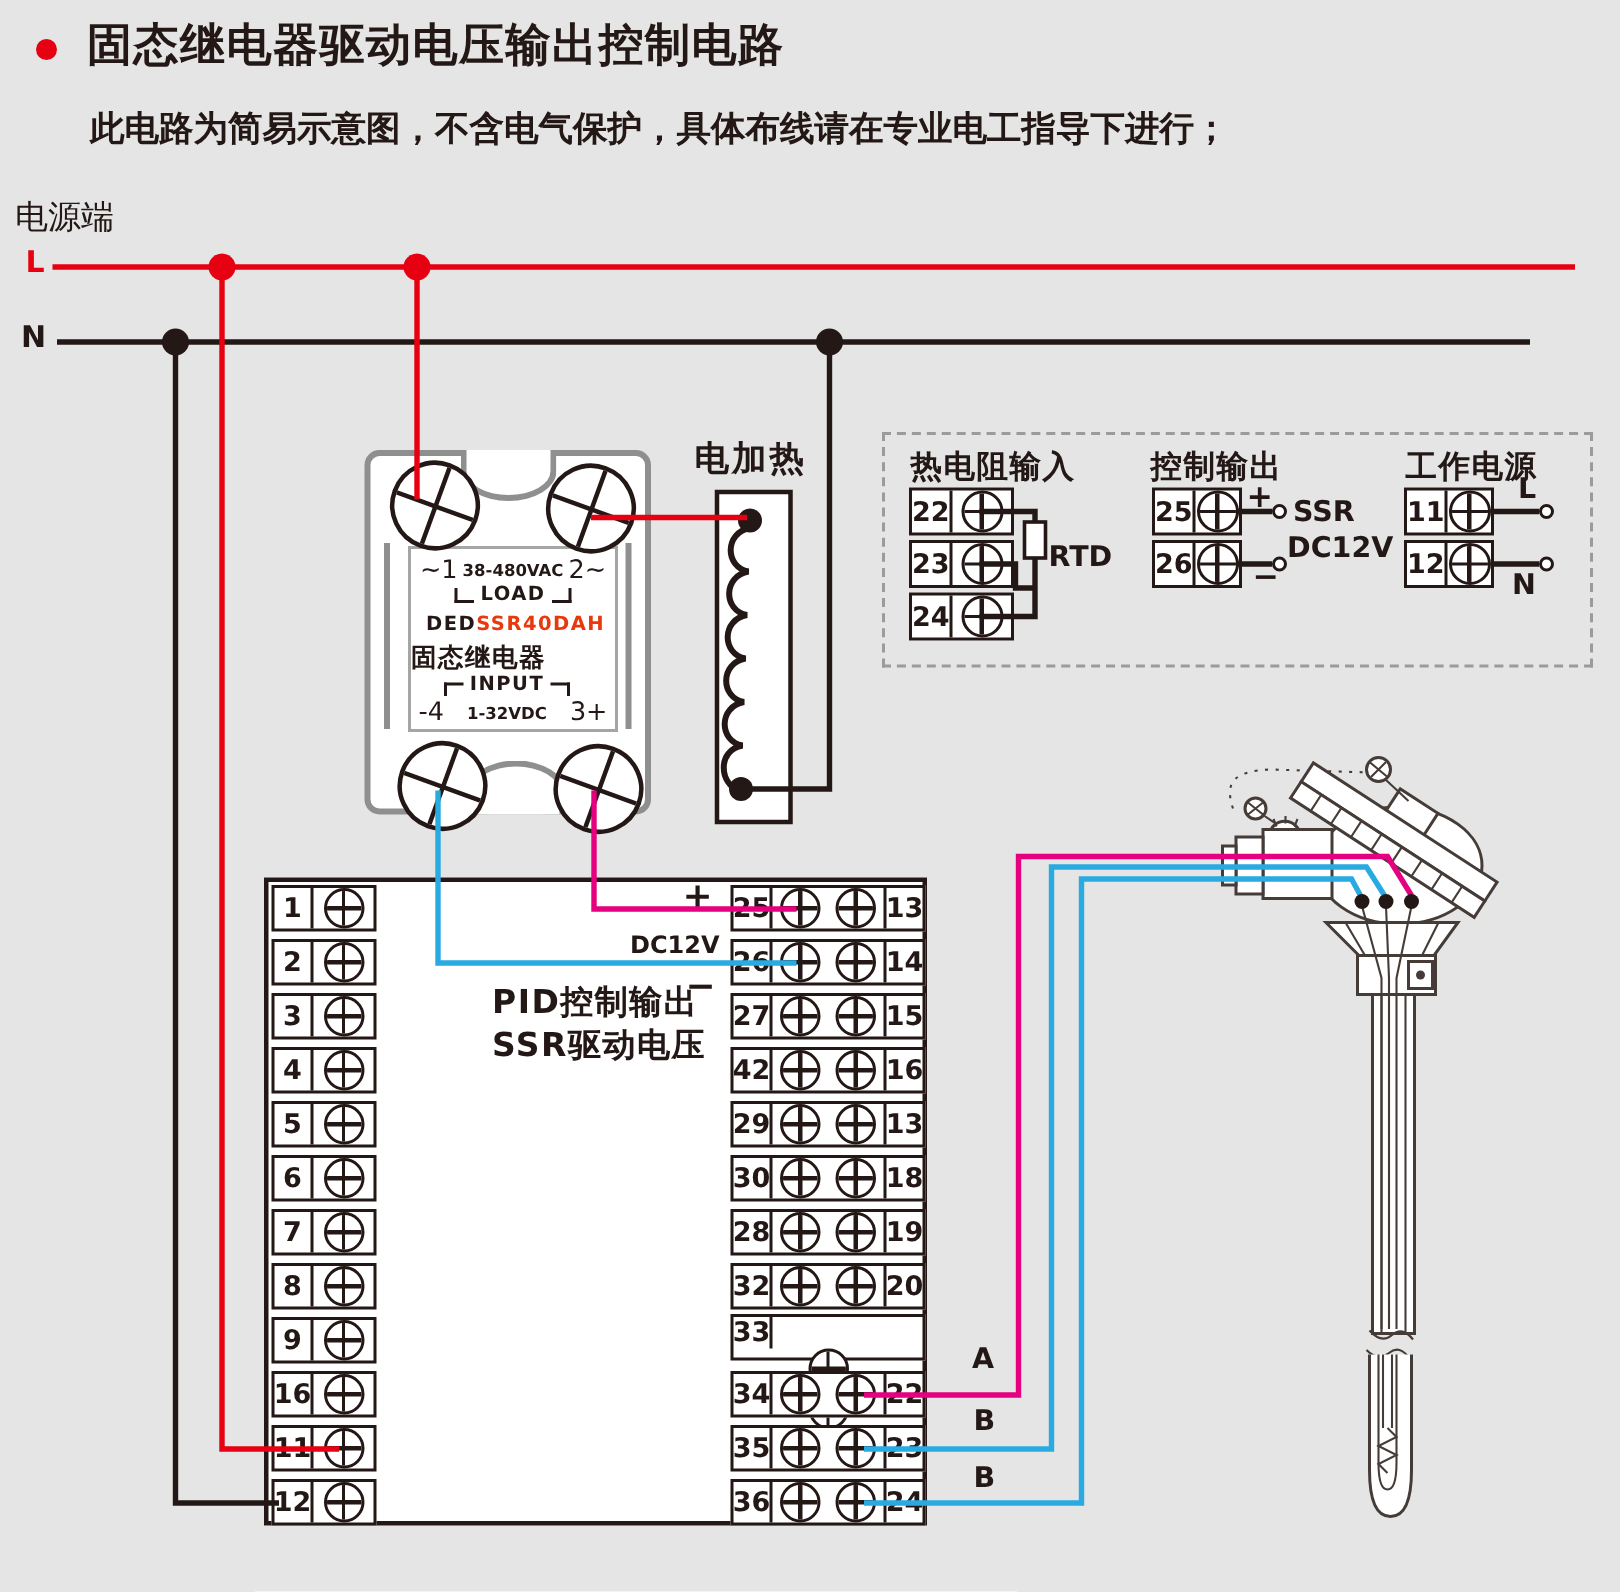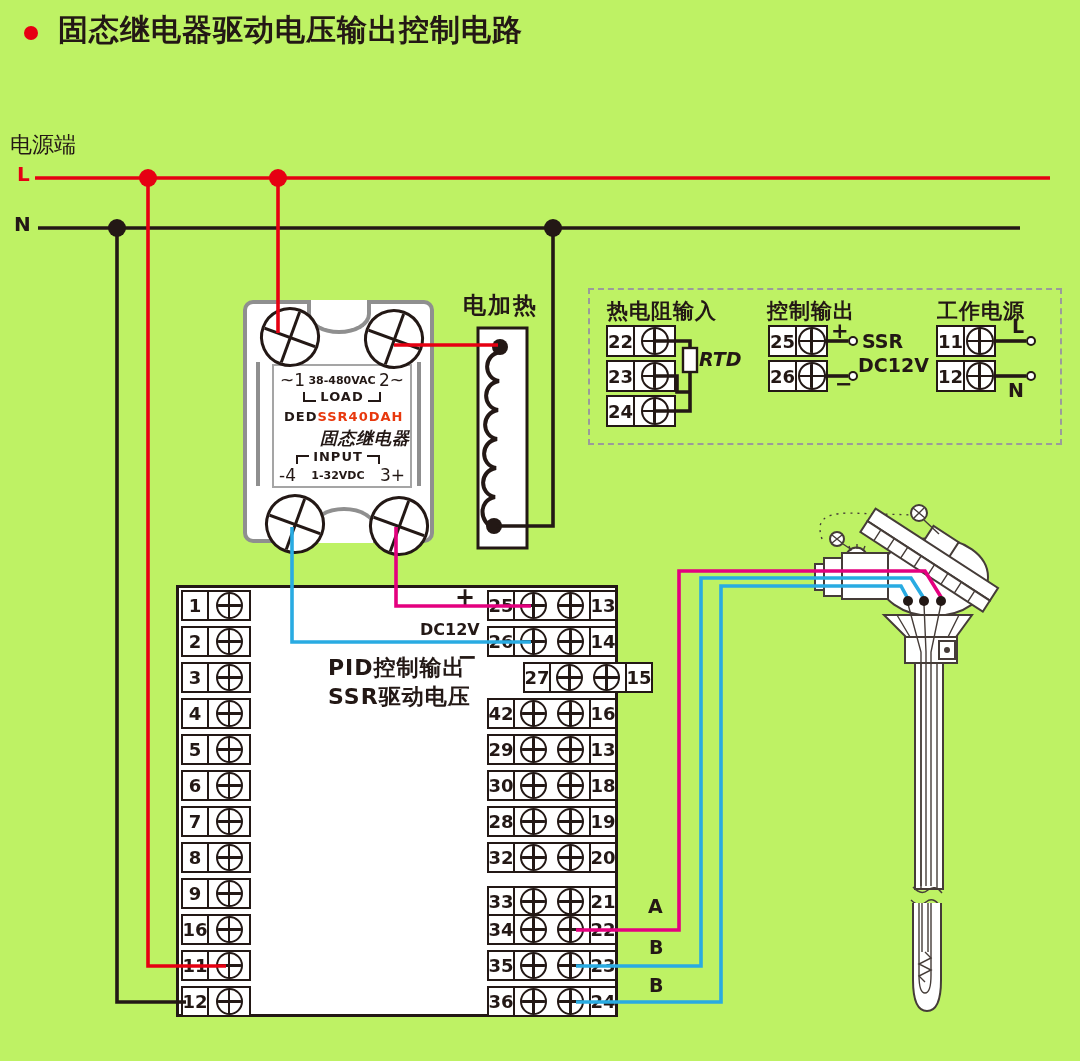--- a/index.html
+++ b/index.html
@@ -1,20 +1,20 @@
 <!DOCTYPE html>
 <html style="--red: #e60012; --magenta: #e4007f; --blue: #29abe2; --line: #231815; --gray: #8f8f8f; --modelred: #e8380d;"><head>
 <meta charset="utf-8">
 <style>
   :root{
     --red:#e60012; --magenta:#e4007f; --blue:#29abe2;
     --line:#231815; --gray:#8f8f8f; --modelred:#e8380d;
   }
   html,body{margin:0;padding:0;background:#fff;}
-  #diagram{position:relative;width:1080px;height:1061px;background:#bef264;overflow:hidden;
+  #diagram{position:relative;width:1080px;height:1061px;background:#e5e5e5;overflow:hidden;
     font-family:"DejaVu Sans","Liberation Sans",sans-serif;color:var(--line);}
   .abs{position:absolute;}
   
   .bullet{width:14px;height:14px;border-radius:50%;background:var(--red);}
   .title{font-size:30px;font-weight:bold;letter-spacing:1px;}
   .subtitle{font-size:23px;font-weight:bold;}
   
   .srclab{font-size:22px;}
   .llab{font-size:20px;font-weight:bold;color:var(--red);}
   .nlab{font-size:20px;font-weight:bold;}
@@ -82,20 +82,21 @@
   .artthin{stroke:#453c38;stroke-width:1.4px;fill:none;}
   .dk{stroke:var(--line);fill:#fff;}
 </style>
 </head>
 <body>
 
 <div id="diagram">
 
   <div class="abs bullet" style="left:24px;top:26px;"></div>
   <div class="abs title" style="left:58px;top:10px;">固态继电器驱动电压输出控制电路</div>
+  <div class="abs subtitle" style="left:60px;top:70px;">此电路为简易示意图，不含电气保护，具体布线请在专业电工指导下进行；</div>
 
   <div class="abs srclab" style="left:10px;top:130px;">电源端</div>
   <div class="abs llab" style="left:17px;top:162px;">L</div>
   <div class="abs nlab" style="left:14px;top:212px;">N</div>
 
   <div id="ssr" class="abs">
     <div class="notch-top"></div>
     <div class="notch-bot"></div>
     <div class="rail" style="left:9px;"></div>
     <div class="rail" style="right:9px;"></div>
@@ -107,21 +108,21 @@
       </div>
       <div class="srow" style="top:23px;padding:0 14px;justify-content:center;gap:4px;">
         <span class="bk dl"></span>
         <span class="midword">LOAD</span>
         <span class="bk dr"></span>
       </div>
       <div class="srow" style="top:43px;padding:0 10px;">
         <span class="midword">DED</span>
         <span class="midword" style="color:var(--modelred);">SSR40DAH</span>
       </div>
-      <div class="srow" style="top:61px;justify-content:flex-end;font-size:17px;font-weight:bold;letter-spacing:1px;font-style:italic;">
+      <div class="srow" style="top:61px;justify-content:flex-start;font-size:17px;font-weight:bold;letter-spacing:1px;">
         <span>固态继电器</span>
       </div>
       <div class="srow" style="top:83px;padding:0 22px 0 14px;justify-content:center;gap:4px;">
         <span class="bk ul"></span>
         <span class="midword">INPUT</span>
         <span class="bk ur"></span>
       </div>
       <div class="srow" style="top:99px;padding:0 5px;">
         <span class="big">-4</span>
         <span class="small">1-32VDC</span>
@@ -135,21 +136,21 @@
   <div class="abs bigscrew" style="left:265px;top:494px;"></div>
   <div class="abs bigscrew" style="left:369px;top:496px;"></div>
 
   <div class="abs heaterlab" style="left:463px;top:290px;">电加热</div>
 
   <div id="dashedbox" class="abs"></div>
   <div class="abs ptitle" style="left:607px;top:297px;">热电阻输入</div>
   <div class="abs ptitle" style="left:767px;top:297px;">控制输出</div>
   <div class="abs ptitle" style="left:937px;top:297px;">工作电源</div>
   <div id="panelrows"></div>
-  <div class="abs smallcap" style="left:699px;top:348px;font-style:italic;">RTD</div>
+  <div class="abs smallcap" style="left:699px;top:360px;">RTD</div>
   <div class="abs sign" style="left:831px;top:319px;">+</div>
   <div class="abs sign" style="left:835px;top:372px;">−</div>
   <div class="abs ring" style="left:848px;top:336px;"></div>
   <div class="abs ring" style="left:848px;top:371px;"></div>
   <div class="abs smallcap" style="left:862px;top:330px;">SSR</div>
   <div class="abs smallcap" style="left:858px;top:354px;">DC12V</div>
   <div class="abs ring" style="left:1026px;top:336px;"></div>
   <div class="abs ring" style="left:1026px;top:371px;"></div>
   <div class="abs smallcap" style="left:1012px;top:315px;">L</div>
   <div class="abs smallcap" style="left:1008px;top:379px;">N</div>
@@ -241,21 +242,21 @@
       <div class="trow rrow" style="top: 38px;">
         <div class="tnum numl">26</div>
         <div class="tcell">
           <div class="screw"></div>
         </div>
         <div class="tcell">
           <div class="screw"></div>
         </div>
         <div class="tnum numr">14</div>
       </div>
-      <div class="trow rrow" style="top: 74px; margin-left: 36px;">
+      <div class="trow rrow" style="top: 74px;">
         <div class="tnum numl">27</div>
         <div class="tcell">
           <div class="screw"></div>
         </div>
         <div class="tcell">
           <div class="screw"></div>
         </div>
         <div class="tnum numr">15</div>
       </div>
       <div class="trow rrow" style="top: 110px;">
@@ -301,21 +302,21 @@
       <div class="trow rrow" style="top: 254px;">
         <div class="tnum numl">32</div>
         <div class="tcell">
           <div class="screw"></div>
         </div>
         <div class="tcell">
           <div class="screw"></div>
         </div>
         <div class="tnum numr">20</div>
       </div>
-      <div class="trow rrow" style="top: 298px;">
+      <div class="trow rrow" style="top: 288px; flex-direction: column;">
         <div class="tnum numl">33</div>
         <div class="tcell">
           <div class="screw"></div>
         </div>
         <div class="tcell">
           <div class="screw"></div>
         </div>
         <div class="tnum numr">21</div>
       </div>
       <div class="trow rrow" style="top: 326px;">

